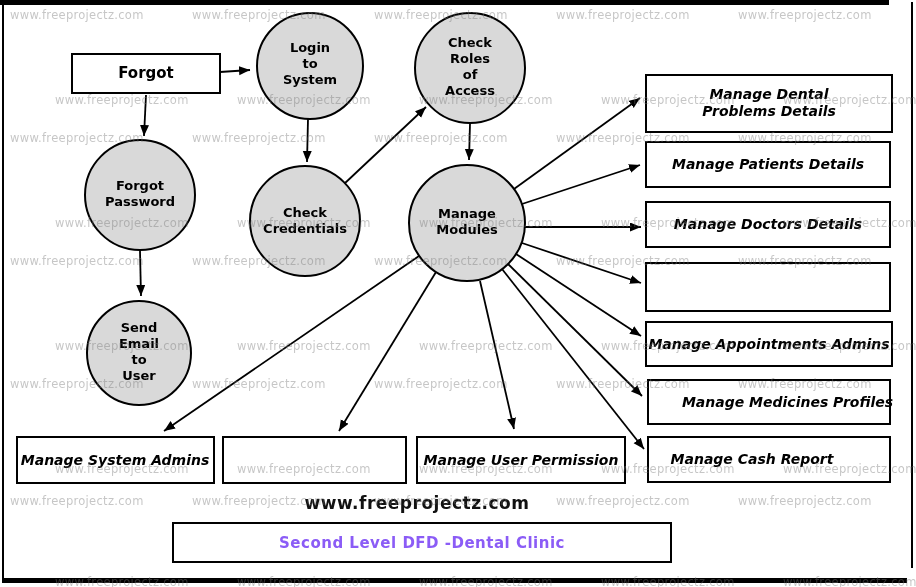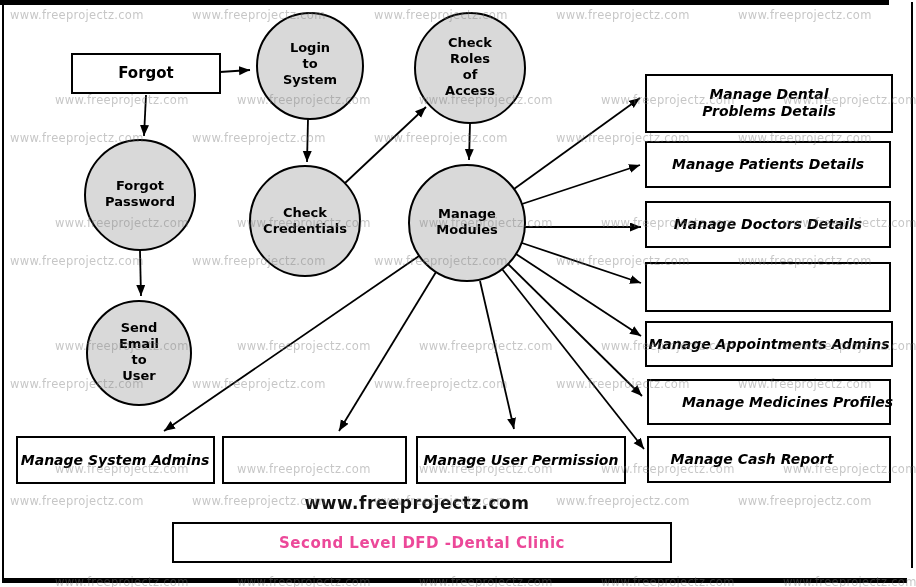--- a/index.html
+++ b/index.html
@@ -25,21 +25,21 @@
   .box-lbl{white-space:nowrap;font-size:14px;line-height:17px;font-style:italic;}
   .box-lbl.two-line{white-space:pre-line;}
   .entity-lbl{font-size:15px;white-space:nowrap;}
   .site-title{
     position:absolute;transform:translate(-50%,-50%);
     font-size:17px;font-weight:bold;color:#111;white-space:nowrap;z-index:3;
     letter-spacing:0.5px;
   }
   .caption-lbl{
     position:absolute;transform:translate(-50%,-50%);
-    font-size:15px;font-weight:bold;color:#ec4899;white-space:nowrap;z-index:3;
+    font-size:15px;font-weight:bold;color:#8b5cf6;white-space:nowrap;z-index:3;
     letter-spacing:0.5px;
   }
   #watermark-layer{position:absolute;left:0;top:0;width:916px;height:587px;z-index:5;pointer-events:none;}
   .wm{
     position:absolute;
     font-size:11.5px;
     color:rgba(118,118,118,0.42);
     white-space:nowrap;
     letter-spacing:0.3px;
   }

